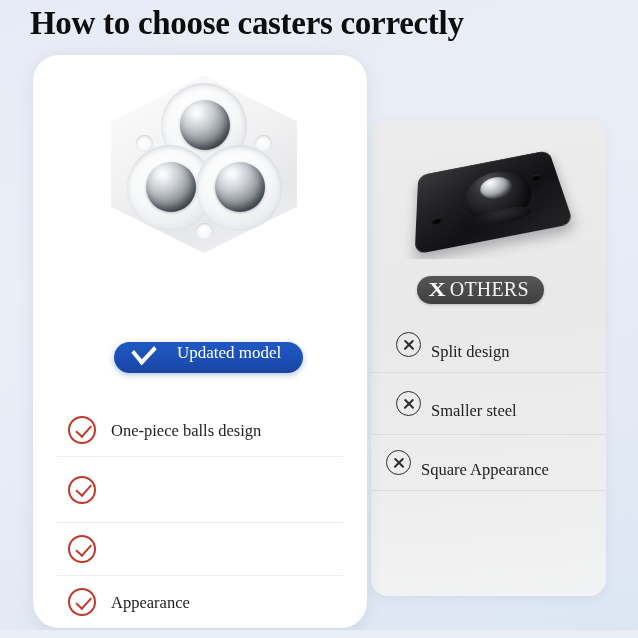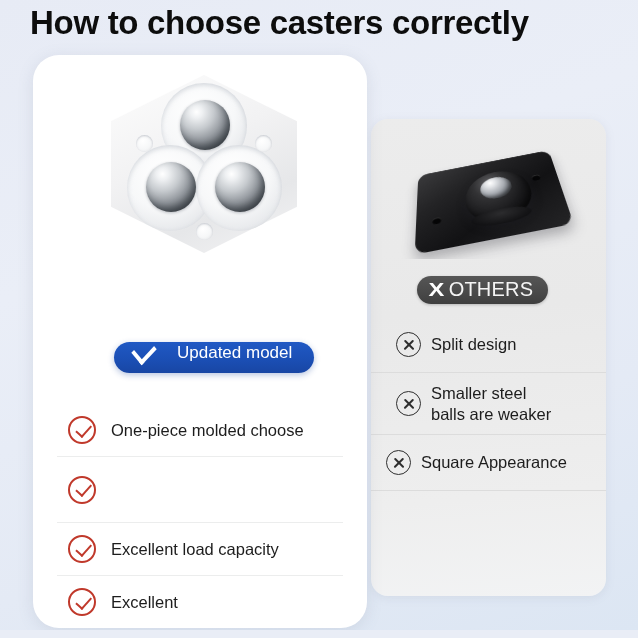--- a/index.html
+++ b/index.html
@@ -14,20 +14,21 @@
     background: #e9edf6;
   }
 
   #stage {
     position: relative;
     width: 638px;
     height: 630px;
     background:
       linear-gradient(160deg, #e7ebf5 0%, #eaeef7 35%, #e4eaf5 70%, #dce6f3 100%);
     overflow: hidden;
+    font-family: Liberation Serif, serif;
   }
 
   
   #page-title {
     position: absolute;
     left: 30px;
     top: 1px;
     width: 590px;
     font-size: 33px;
     line-height: 44px;
@@ -172,20 +173,21 @@
   #others-list .row {
     height: 56px;
     padding-left: 25px;
     gap: 10px;
     border-bottom: 1px solid #dcdcdc;
   }
   #others-list .row:last-child { border-bottom: 1px solid #dcdcdc; padding-left: 15px; }
   #others-list .row-text {
     font-size: 16.5px;
     line-height: 21px;
+    margin-top: 13px;
   }
   #others-list .row.two-line { height: 62px; }
 
   .icon-x {
     flex: 0 0 auto;
     position: relative;
     width: 25px;
     height: 25px;
     border-radius: 50%;
     border: 1.8px solid #2e2e2e;
@@ -367,21 +369,20 @@
       <div class="row">
         <span class="icon-x"></span>
         <span class="row-text">Split design</span>
       </div>
 
 
       <div class="row two-line">
         <span class="icon-x"></span>
         <span>
           <span class="row-text" style="display:block;">Smaller steel</span>
-          <span class="row-text" style="display:block;">balls are weaker</span>
         </span>
       </div>
 
       <div class="row">
         <span class="icon-x"></span>
         <span class="row-text">Square Appearance</span>
       </div>
 
     </div>
   </div>
@@ -405,33 +406,32 @@
 
     <div id="updated-badge">
       <span class="check-glyph"></span>
       <span class="badge-text">Updated model</span>
     </div>
 
     <div class="list" id="main-list">
 
       <div class="row">
         <span class="icon-check"></span>
-        <span class="row-text">One-piece molded choose</span>
+        <span class="row-text">One-piece balls design</span>
       </div>
 
       <div class="row two-line">
         <span class="icon-check"></span>
       </div>
 
       <div class="row">
         <span class="icon-check"></span>
-        <span class="row-text">Excellent load capacity</span>
       </div>
 
       <div class="row">
         <span class="icon-check"></span>
-        <span class="row-text">Excellent</span>
+        <span class="row-text">Appearance</span>
       </div>
 
     </div>
   </div>
 
 </div>
 
 </body></html>

